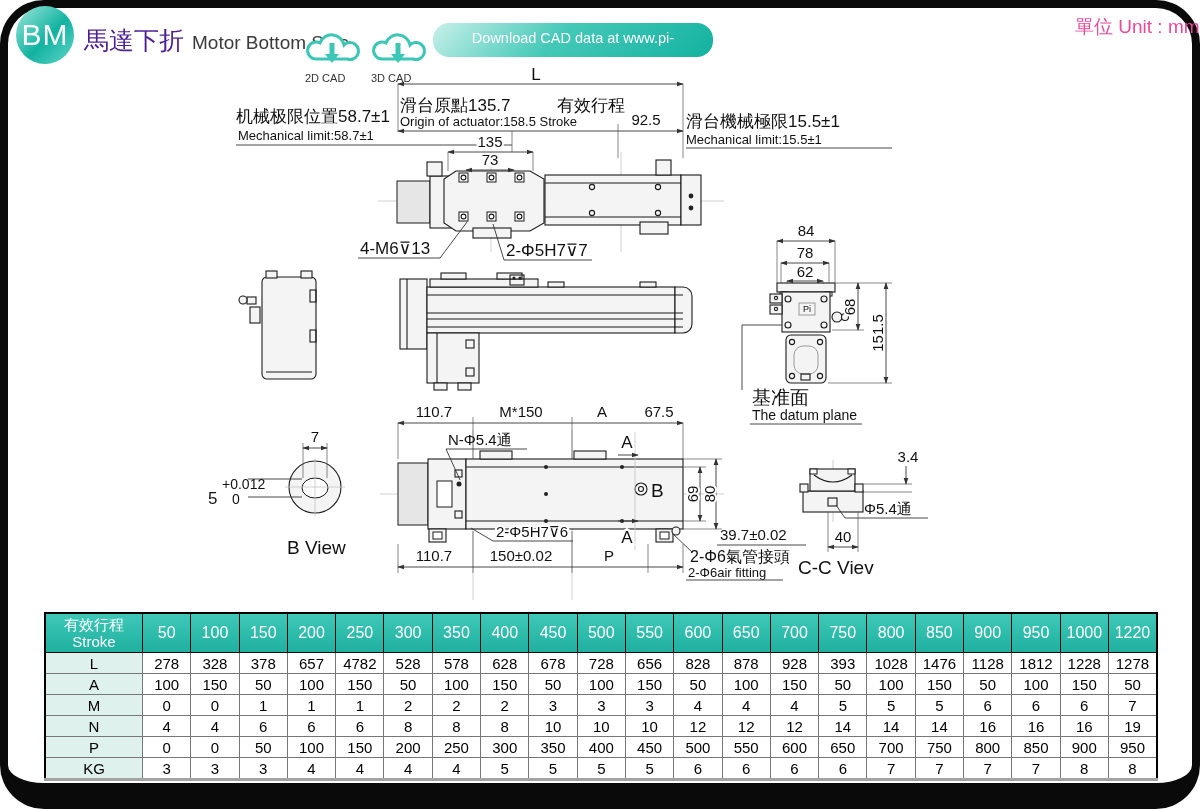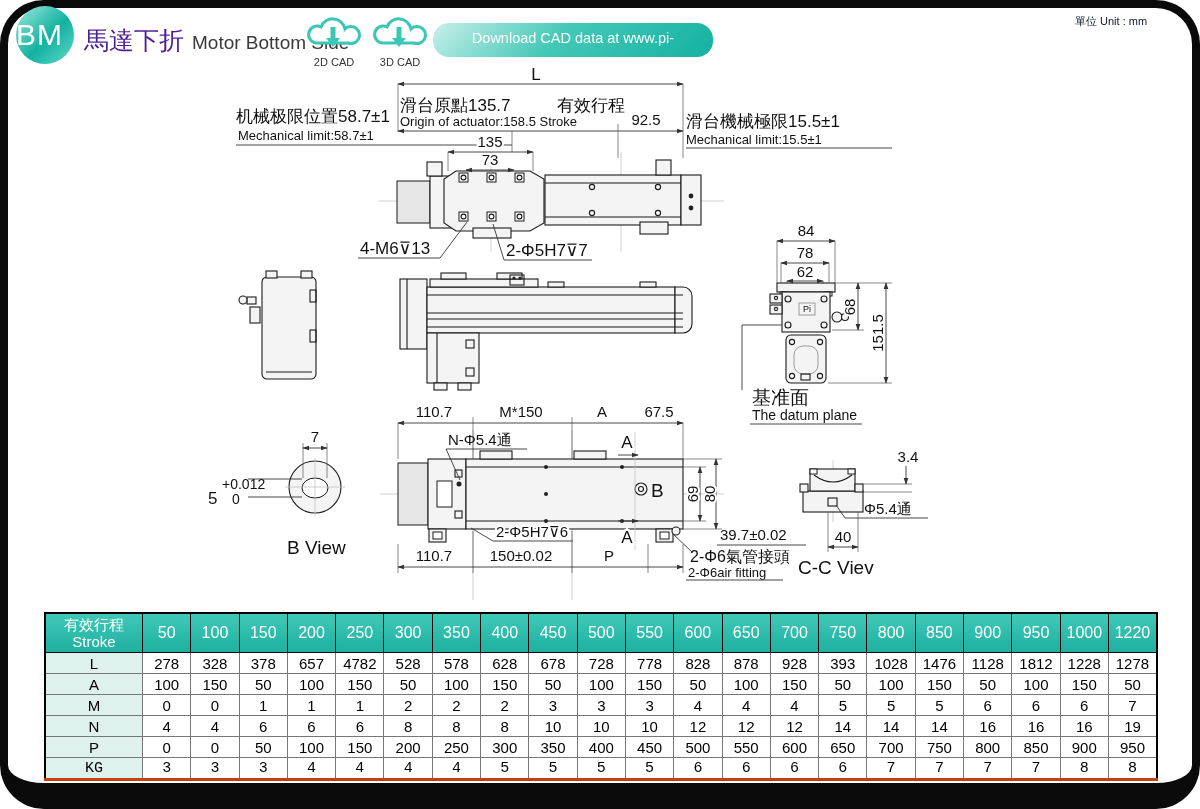--- a/index.html
+++ b/index.html
@@ -1,30 +1,30 @@
 <!DOCTYPE html>
 <html><head>
 <meta charset="utf-8">
 <style>
   html,body{margin:0;padding:0;background:#fff;}
   body{position:relative;width:1200px;height:809px;font-family:"Liberation Sans",sans-serif;overflow:hidden;}
   .frame{position:absolute;inset:0;border:8px solid #0a0a0a;border-bottom:26px solid #0a0a0a;border-radius:44px;box-sizing:border-box;pointer-events:none;}
   
   .bm-badge{position:absolute;left:16px;top:6px;width:58px;height:58px;border-radius:50%;
     background:linear-gradient(135deg,#9fe9de 0%,#12b2a0 55%,#63d8ca 100%);
-    color:#fff;font-size:30px;line-height:58px;letter-spacing:1px;}
+    color:#fff;font-size:30px;text-align:center;line-height:58px;letter-spacing:1px;}
   .title{position:absolute;left:84px;top:24px;white-space:nowrap;}
   .title .zh{font-size:25px;color:#4c1d95;}
   .title .en{font-size:19px;color:#3a3a3a;margin-left:8px;}
-  .cloud-btn{position:absolute;top:12px;width:58px;text-align:center;cursor:pointer;}
+  .cloud-btn{position:absolute;top:28px;width:58px;text-align:left;cursor:pointer;}
   .cloud-btn .lbl{font-size:11px;color:#333;margin-top:-2px;}
   .download-pill{position:absolute;left:433px;top:23px;width:280px;height:34px;border-radius:16px;
     background:linear-gradient(135deg,#c8f0ea 0%,#43c8b7 45%,#14b2a1 100%);
     color:#fff;font-size:14.5px;text-align:center;line-height:30px;cursor:pointer;}
-  .unit{position:absolute;left:1075px;top:14px;font-size:11px;color:#0f172a;}
+  .unit{position:absolute;left:1075px;top:14px;font-size:19px;color:#ec4899;}
   
   .draw{position:absolute;left:0;top:60px;}
   .draw .s{stroke:#1a1a1a;stroke-width:1.1;fill:none;}
   .draw .sf{stroke:#1a1a1a;stroke-width:1.1;fill:#f4f4f4;}
   .draw .sfw{stroke:#1a1a1a;stroke-width:1;fill:#fff;}
   .draw .sg{stroke:#1a1a1a;stroke-width:1;fill:#e6e6e6;}
   .draw .dk{fill:#222;stroke:none;}
   .draw .dim{stroke:#333;stroke-width:0.9;fill:none;}
   .draw .ext{stroke:#555;stroke-width:0.7;fill:none;}
   .draw .ldr{stroke:#333;stroke-width:0.9;fill:none;}
@@ -37,21 +37,21 @@
   .mid{text-anchor:middle;}
   
   .spec-table{position:absolute;left:44px;top:612px;width:1114px;border-collapse:collapse;table-layout:fixed;}
   .spec-table th,.spec-table td{border:1px solid #666;text-align:center;padding:0;overflow:hidden;}
   .spec-table thead th{background:linear-gradient(180deg,#3fc8b7,#1fb0a0);color:#fff;font-weight:normal;
     height:38px;font-size:16px;border-color:#0a0a0a;}
   .spec-table thead th.hl{font-size:15px;line-height:1.15;}
   .spec-table td{height:20px;background:#fff;font-size:15px;color:#000;border-color:#777;}
   .spec-table td.rl{background:#def1ec;}
   .spec-table{border:2px solid #000;}
-  .spec-table tbody tr:last-child td{border-bottom:3px solid #c2410c;font-family:Liberation Mono, monospace;}
+  .spec-table tbody tr:last-child td{border-bottom:3px solid #a3a3a3;}
 </style>
 </head>
 <body>
 
 <div class="frame"></div>
 
 <div class="bm-badge">BM</div>
 <div class="title">
   <span class="zh">馬達下折</span><span class="en">Motor Bottom Side</span>
 </div>
@@ -407,21 +407,21 @@
         <td>278</td>
         <td>328</td>
         <td>378</td>
         <td>657</td>
         <td>4782</td>
         <td>528</td>
         <td>578</td>
         <td>628</td>
         <td>678</td>
         <td>728</td>
-        <td>778</td>
+        <td>656</td>
         <td>828</td>
         <td>878</td>
         <td>928</td>
         <td>393</td>
         <td>1028</td>
         <td>1476</td>
         <td>1128</td>
         <td>1812</td>
         <td>1228</td>
         <td>1278</td>

